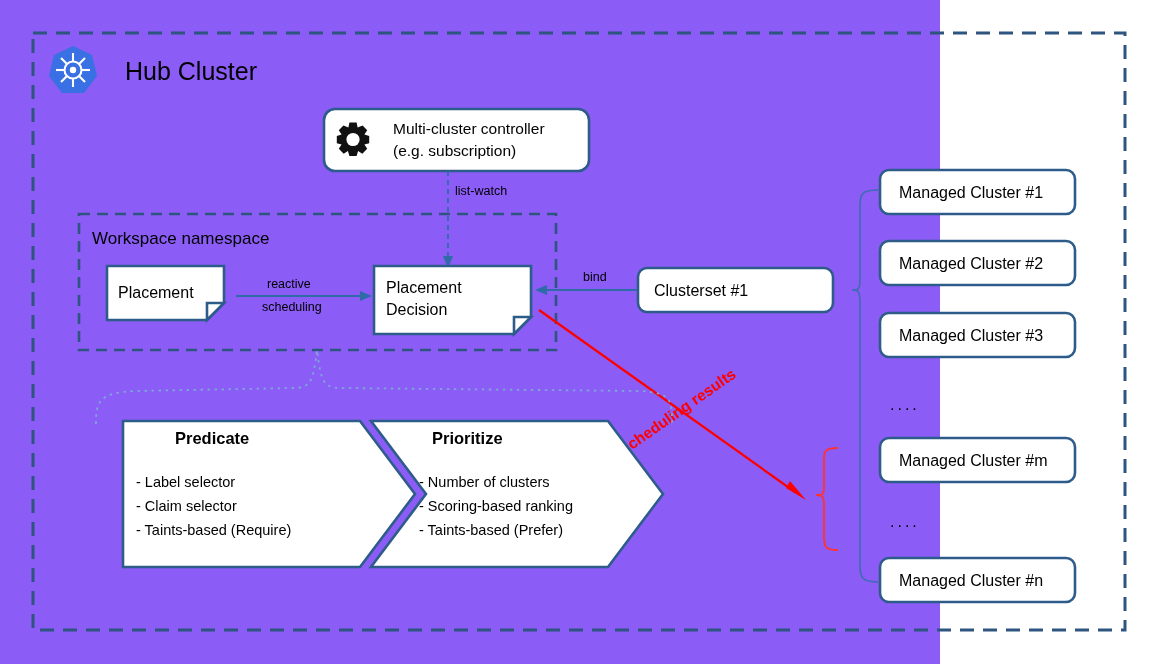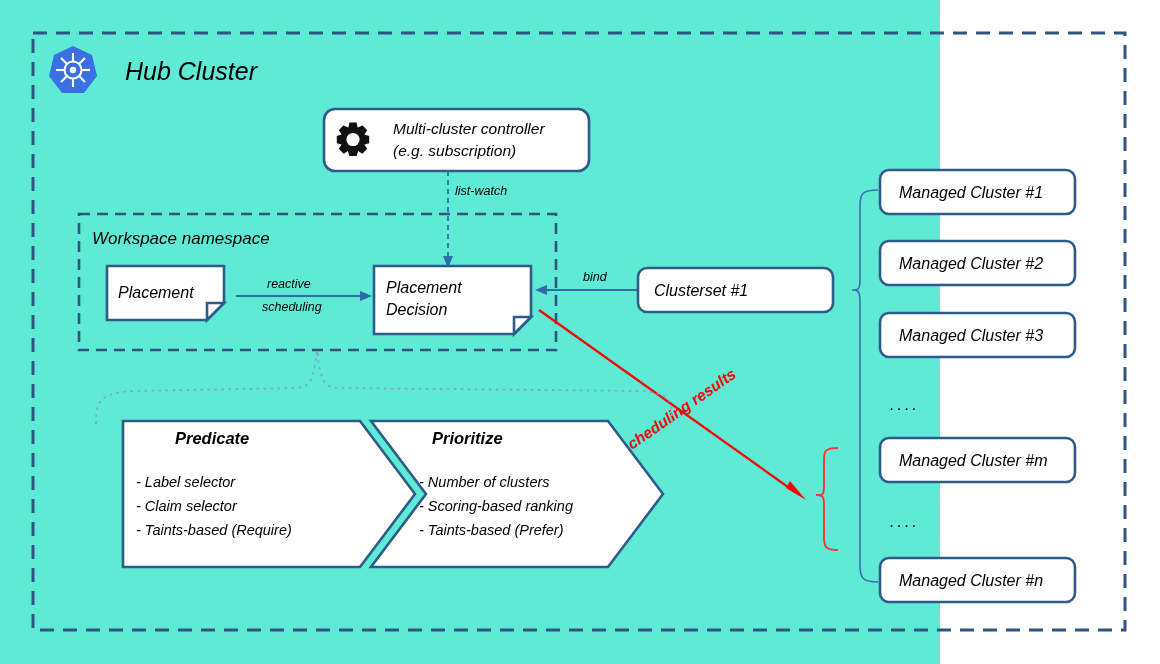--- a/index.html
+++ b/index.html
@@ -1,18 +1,18 @@
 <!DOCTYPE html>
 <html><head>
 <meta charset="utf-8">
 <style>
   html,body{margin:0;padding:0;background:#ffffff;}
   body{width:1160px;height:664px;overflow:hidden;
        font-family:"Liberation Sans",sans-serif;}
-  #stage{position:relative;width:940px;height:664px;background:#5eead4;font-style:italic;}
+  #stage{position:relative;width:940px;height:664px;background:#8b5cf6;}
   svg{display:block;}
   .txt{font-family:"Liberation Sans",sans-serif;fill:#000;}
   .t-title{font-size:25px;}
   .t-box{font-size:15.5px;}
   .t-node{font-size:16px;}
   .t-small{font-size:12.5px;}
   .t-head{font-size:16.5px;font-weight:bold;}
   .t-list{font-size:14.5px;}
   .t-ws{font-size:17px;}
   .t-red{font-size:15.5px;font-weight:bold;fill:#FF0000;}

